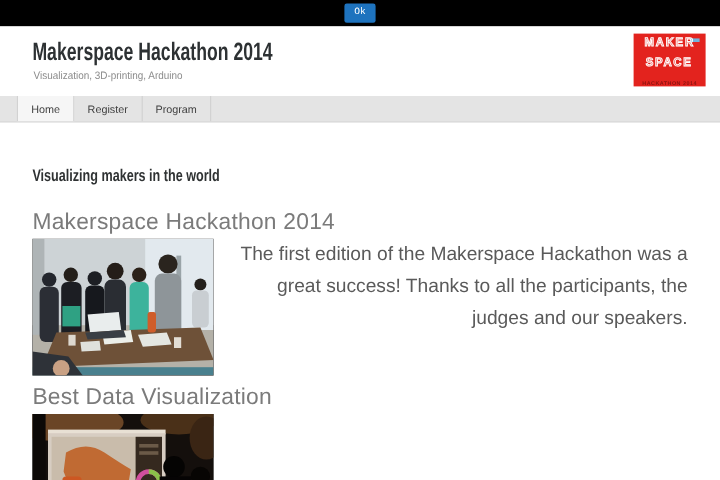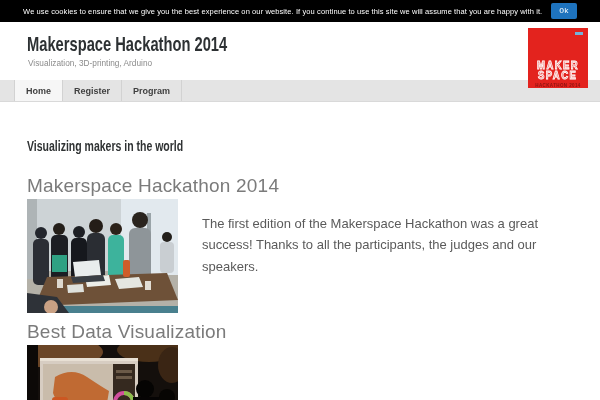--- a/index.html
+++ b/index.html
@@ -30,38 +30,38 @@
     color:#2d3133; letter-spacing:0;
     transform:scaleX(.70); transform-origin:left center;
     white-space:nowrap; cursor:pointer;
   }
   .site-tagline {
     margin:2px 0 0 1px; font-size:9px; color:#8b8b8b;
     transform:scaleX(.92); transform-origin:left center; white-space:nowrap;
   }
   .logo {
     position:absolute; top:6px; right:12px;
-    width:60px; height:60px; background:#e3231e;
-    display:flex; flex-direction:column; align-items:center; justify-content:flex-end;
+    width:60px; height:44px; background:#e3231e;
+    display:flex; flex-direction:column; align-items:center; justify-content:space-between;
     cursor:pointer; padding-top:3px;
   }
   .logo-mark { position:absolute; top:4px; right:5px; width:8px; height:3px; background:#74b2da; }
   .logo-word {
     font-size:10px; line-height:10px; font-weight:800; letter-spacing:1.5px;
     color:rgba(255,255,255,.28); -webkit-text-stroke:.8px #ffffff;
     transform:scaleX(.95); white-space:nowrap;
   }
   .logo-sub {
     margin-top:2px; font-size:4.5px; line-height:5px; font-weight:bold;
     color:#8c1411; letter-spacing:.4px; white-space:nowrap;
   }
 
   
   nav { background:#e4e4e4; border-bottom:1px solid #d9d9d9; height:22px; padding-left:14px; }
-  nav ul { list-style:none; margin:0; padding:0; display:flex; height:100%;font-weight:bold; }
+  nav ul { list-style:none; margin:0; padding:0; display:flex; height:100%; }
   nav li {
     display:flex; align-items:center; padding:0 11px;
     font-size:9px; color:#3f3f3f; cursor:pointer;
     border-right:1px solid #d2d2d2;
   }
   nav li:first-child { border-left:1px solid #d2d2d2; }
   nav li.active { background:#f6f6f6; }
 
   
   main { padding:0 27px; }
@@ -71,27 +71,26 @@
     white-space:nowrap;
   }
   .post-title {
     margin:20px 0 2px; font-size:19px; line-height:22px; font-weight:400;
     color:#7b7b7b; letter-spacing:.2px; cursor:pointer;
   }
   .post + .post .post-title { margin-top:8px; }
   .post-body { display:flex; align-items:flex-start; gap:11px; }
   .photo { width:151px; height:114px; flex:none; overflow:hidden; background:#222; }
   .photo svg { display:block; width:100%; height:100%; }
-  .post-text { margin:13px; padding-top:1px; flex:1; font-size:13px; line-height:1.65; color:#5a5a5a; }
+  .post-text { margin:0; padding-top:1px; flex:1; font-size:16px; line-height:1.65; color:#5a5a5a;text-align:right; }
 </style>
 </head>
 <body>
 
 <div class="cookie-bar">
-  <span>We use cookies to ensure that we give you the best experience on our website. If you continue to use this site we will assume that you are happy with it.</span>
   <button class="cookie-ok">Ok</button>
 </div>
 
 <header>
   <h1 class="site-title">Makerspace Hackathon 2014</h1>
   <p class="site-tagline">Visualization, 3D-printing, Arduino</p>
   <div class="logo">
     <span class="logo-mark"></span>
     <span class="logo-word">MAKER</span>
     <span class="logo-word">SPACE</span>

